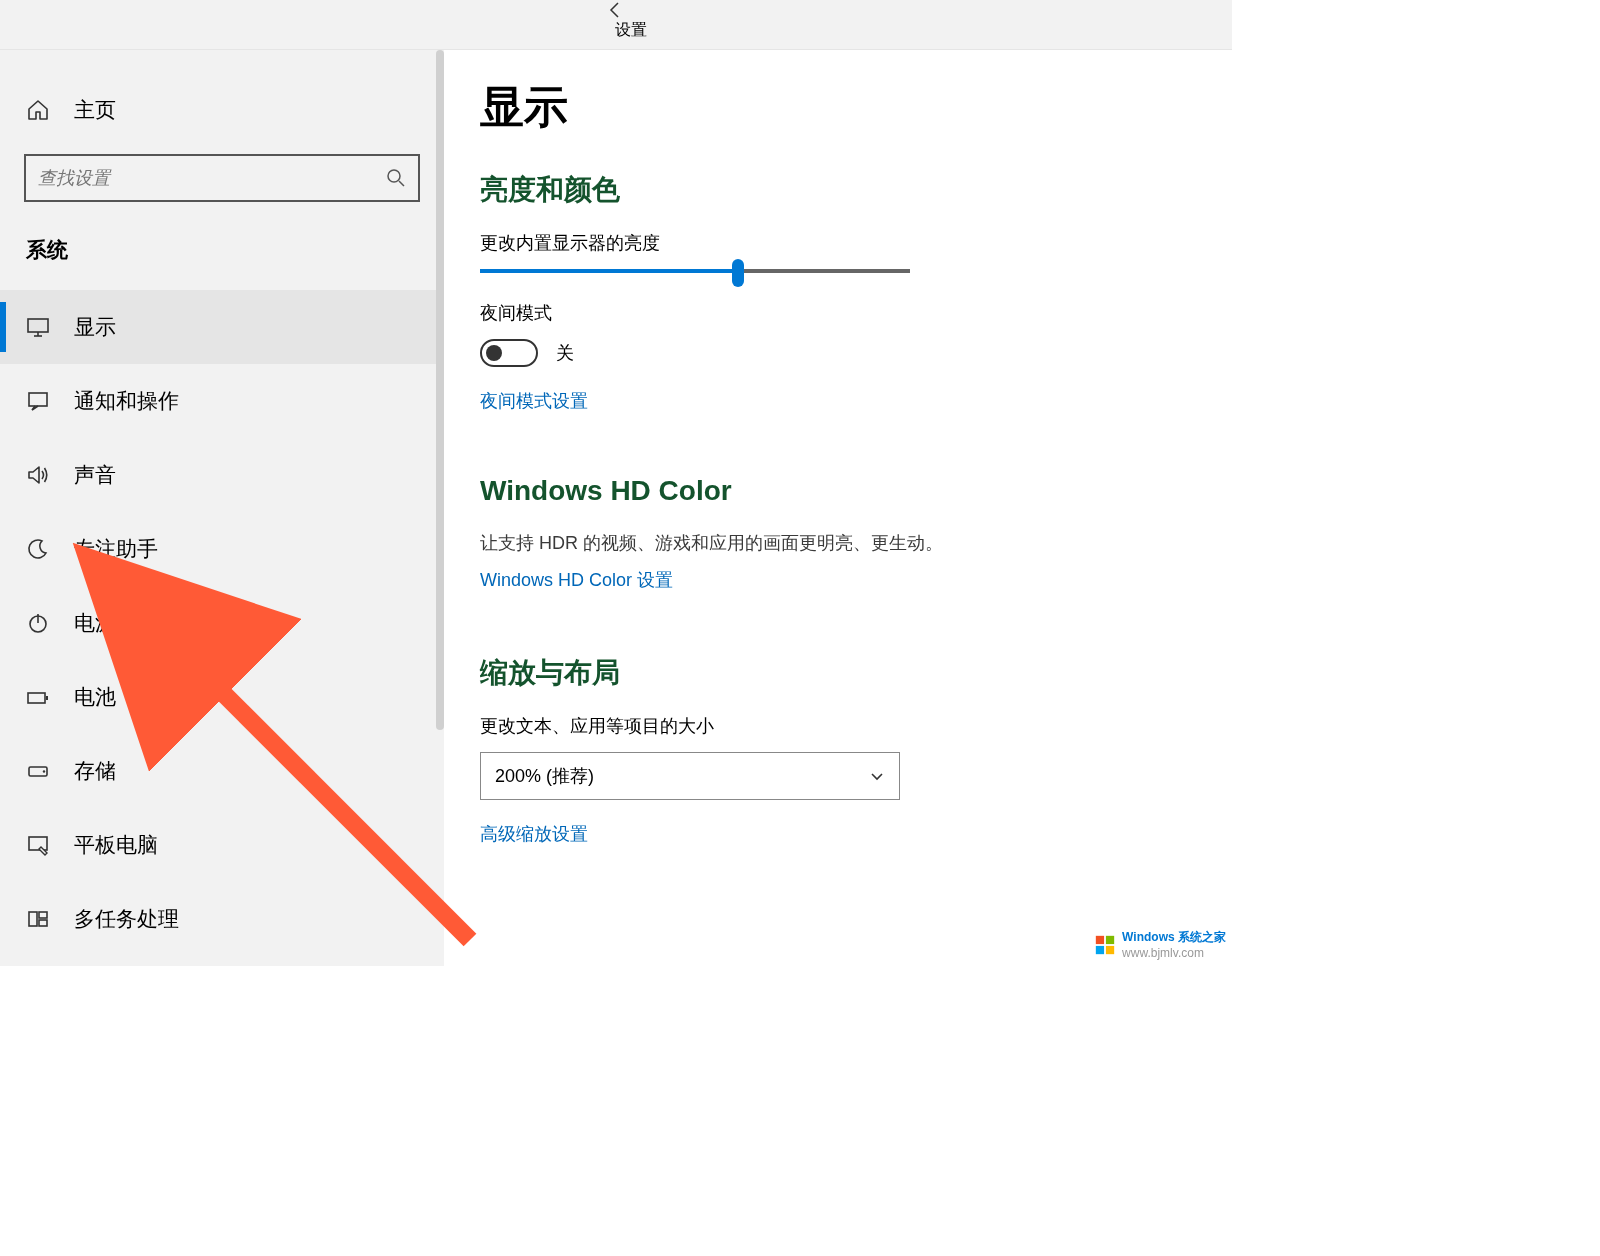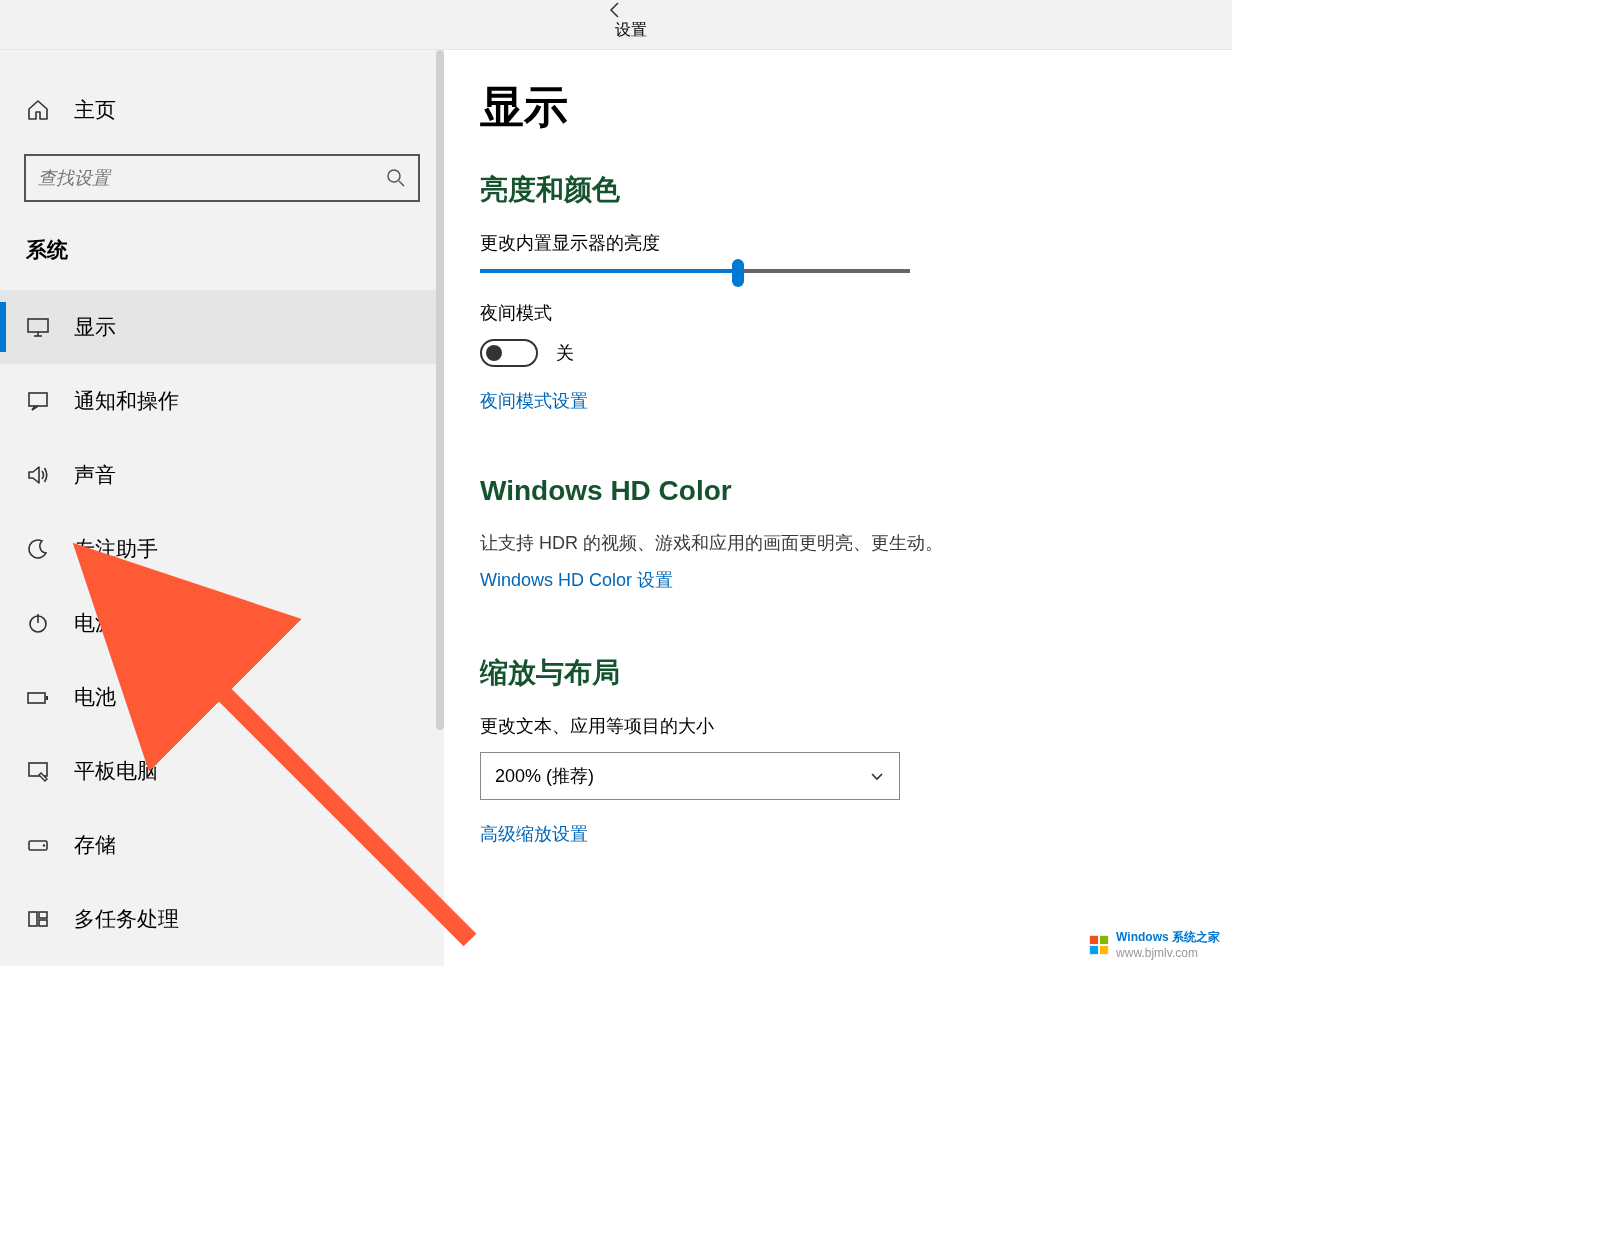--- a/index.html
+++ b/index.html
@@ -45,21 +45,21 @@
 
     .toggle-row { display: flex; align-items: center; margin-bottom: 22px; }
     .toggle { width: 58px; height: 28px; border: 2px solid #333; border-radius: 14px; position: relative; cursor: pointer; margin-right: 18px; }
     .toggle-knob { position: absolute; width: 16px; height: 16px; background: #333; border-radius: 50%; top: 4px; left: 4px; }
     .toggle-label { font-size: 18px; color: #000; }
 
     .select-box { display: flex; align-items: center; justify-content: space-between; border: 1.5px solid #888; height: 48px; width: 420px; padding: 0 14px; cursor: pointer; margin-bottom: 22px; }
     .select-val { font-size: 18px; color: #000000; }
 
     .arrow-annot { position: absolute; pointer-events: none; z-index: 10; }
-    .watermark { position: absolute; right: 12px; bottom: 6px; display: flex; align-items: center; gap: 6px; font-size: 12px; color: #999; z-index: 20; }
+    .watermark { position: absolute; right: 6px; bottom: 6px; display: flex; align-items: center; gap: 6px; font-size: 12px; color: #999; z-index: 20; }
     .wm-logo { width: 22px; height: 22px; }
 
     svg { display: block; }
   </style>
 </head>
 <body>
 
 <div class="window">
 
   <div class="titlebar">
@@ -172,35 +172,35 @@
               <rect x="2" y="8" width="17" height="10" stroke="#333" stroke-width="1.6" fill="none"></rect>
               <rect x="20" y="11" width="2" height="4" fill="#333"></rect>
             </svg>
         </span>
         <span class="lbl">电池</span>
       </div>
 
       <div class="nav-item">
         <span class="icon">
           <svg width="24" height="24" viewBox="0 0 24 24">
+              <rect x="3" y="8" width="18" height="9" rx="1.5" stroke="#333" stroke-width="1.6" fill="none"></rect>
+              <circle cx="18" cy="12.5" r="1.2" fill="#333"></circle>
+            </svg>
+        </span>
+        <span class="lbl">存储</span>
+      </div>
+
+      <div class="nav-item">
+        <span class="icon">
+          <svg width="24" height="24" viewBox="0 0 24 24">
               <rect x="3" y="4" width="18" height="13" stroke="#333" stroke-width="1.6" fill="none"></rect>
               <path d="M15 14 L21 20 L19 22 L13 16 Z" stroke="#333" stroke-width="1.4" fill="#f2f2f2"></path>
             </svg>
         </span>
         <span class="lbl">平板电脑</span>
-      </div>
-
-      <div class="nav-item">
-        <span class="icon">
-          <svg width="24" height="24" viewBox="0 0 24 24">
-              <rect x="3" y="8" width="18" height="9" rx="1.5" stroke="#333" stroke-width="1.6" fill="none"></rect>
-              <circle cx="18" cy="12.5" r="1.2" fill="#333"></circle>
-            </svg>
-        </span>
-        <span class="lbl">存储</span>
       </div>
 
       <div class="nav-item">
         <span class="icon">
           <svg width="24" height="24" viewBox="0 0 24 24">
               <rect x="3" y="5" width="8" height="14" stroke="#333" stroke-width="1.6" fill="none"></rect>
               <rect x="13" y="5" width="8" height="6" stroke="#333" stroke-width="1.6" fill="none"></rect>
               <rect x="13" y="13" width="8" height="6" stroke="#333" stroke-width="1.6" fill="none"></rect>
             </svg>
         </span>

